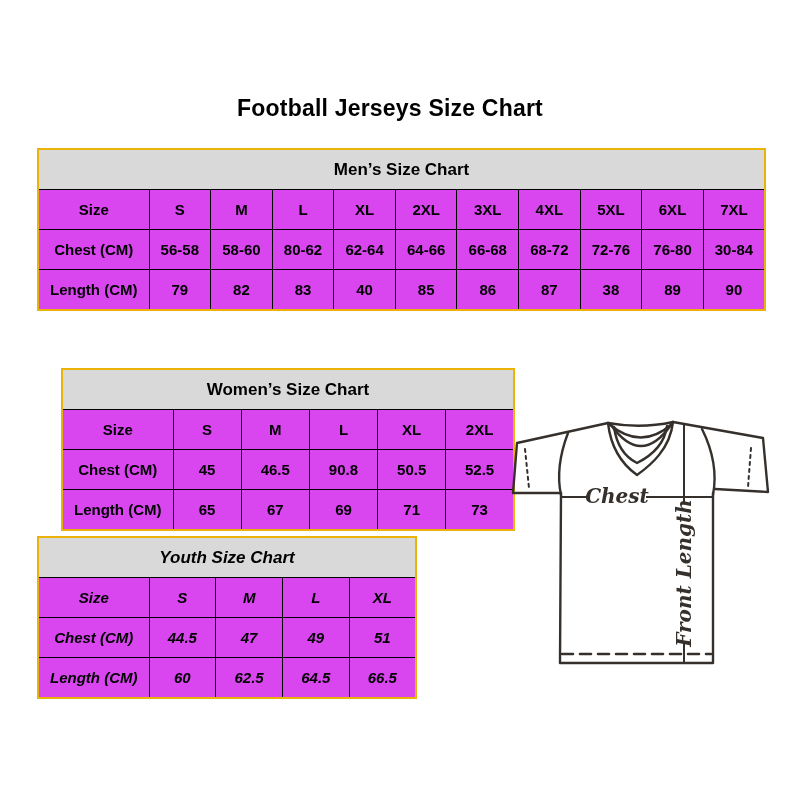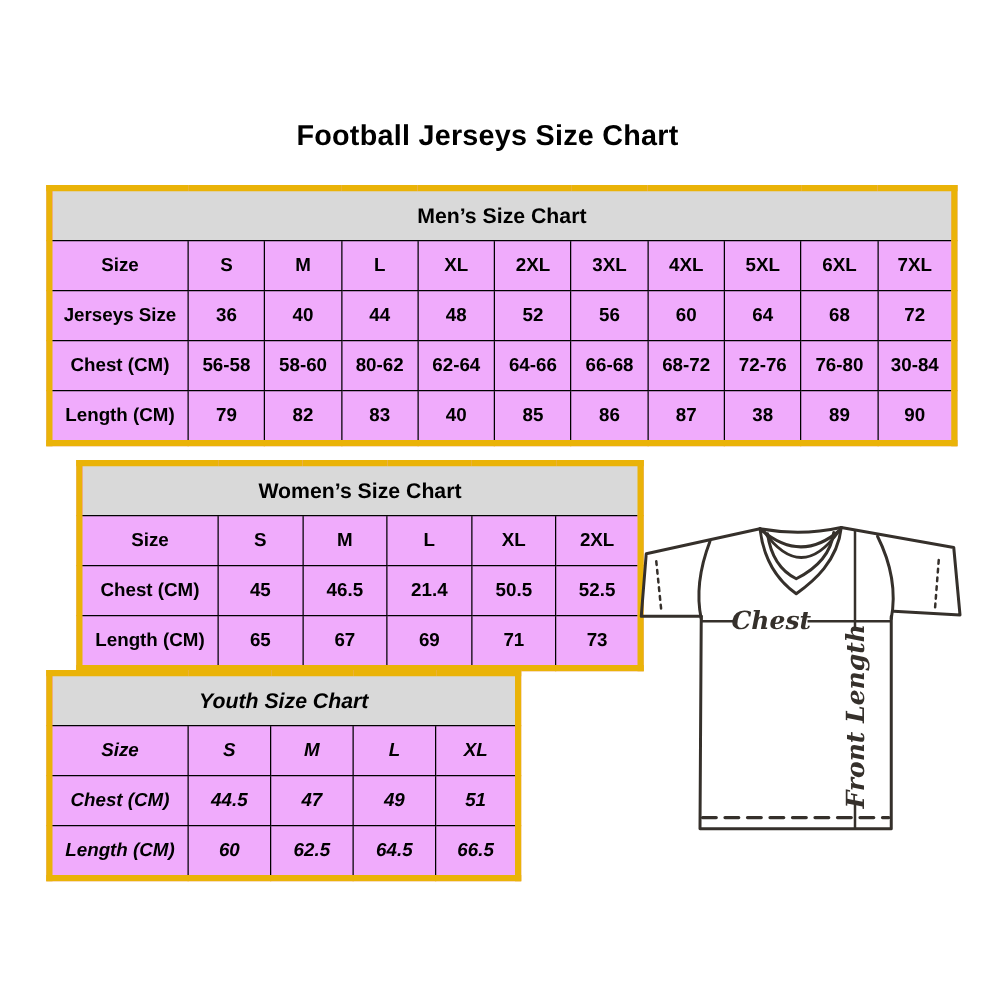--- a/index.html
+++ b/index.html
@@ -2,21 +2,21 @@
 <html><head>
 <meta charset="utf-8">
 <style>
   html,body{margin:0;padding:0;background:#ffffff;}
   body{width:800px;height:800px;position:relative;overflow:hidden;
        font-family:"Liberation Sans",sans-serif;color:#000;}
   .abs{position:absolute;}
   #page-title{left:0;top:95px;width:780px;text-align:center;
               font-size:23px;font-weight:bold;letter-spacing:.2px;}
   table.sz{border-collapse:collapse;table-layout:fixed;position:absolute;
-           background:#f0abfc;border:5px solid #eab308;}
+           background:#d946ef;border:2px solid #eab308;}
   table.sz td{border:1px solid #000;text-align:center;vertical-align:middle;
               font-weight:bold;font-size:15px;color:#000;padding:0;
               height:39px;line-height:1.05;overflow:hidden;}
   table.sz td.tt{background:#d9d9d9;font-size:17px;}
   #men-table{left:37px;top:148px;width:729px;}
   #women-table{left:37px;top:368px;width:454px;margin-left:24px;}
   #youth-table{left:37px;top:536px;width:380px;font-style:italic;}
   #jersey-diagram{left:505px;top:403px;width:270px;height:262px;}
   .jersey-label{font-family:"DejaVu Serif",serif;font-style:italic;font-weight:bold;}
 </style>
@@ -39,33 +39,20 @@
     <td>S</td>
     <td>M</td>
     <td>L</td>
     <td>XL</td>
     <td>2XL</td>
     <td>3XL</td>
     <td>4XL</td>
     <td>5XL</td>
     <td>6XL</td>
     <td>7XL</td>
-  </tr>
-  <tr>
-    <td>Jerseys Size</td>
-    <td>36</td>
-    <td>40</td>
-    <td>44</td>
-    <td>48</td>
-    <td>52</td>
-    <td>56</td>
-    <td>60</td>
-    <td>64</td>
-    <td>68</td>
-    <td>72</td>
   </tr>
   <tr>
     <td>Chest (CM)</td>
     <td>56-58</td>
     <td>58-60</td>
     <td>80-62</td>
     <td>62-64</td>
     <td>64-66</td>
     <td>66-68</td>
     <td>68-72</td>
@@ -103,21 +90,21 @@
     <td>S</td>
     <td>M</td>
     <td>L</td>
     <td>XL</td>
     <td>2XL</td>
   </tr>
   <tr>
     <td>Chest (CM)</td>
     <td>45</td>
     <td>46.5</td>
-    <td>21.4</td>
+    <td>90.8</td>
     <td>50.5</td>
     <td>52.5</td>
   </tr>
   <tr>
     <td>Length (CM)</td>
     <td>65</td>
     <td>67</td>
     <td>69</td>
     <td>71</td>
     <td>73</td>

